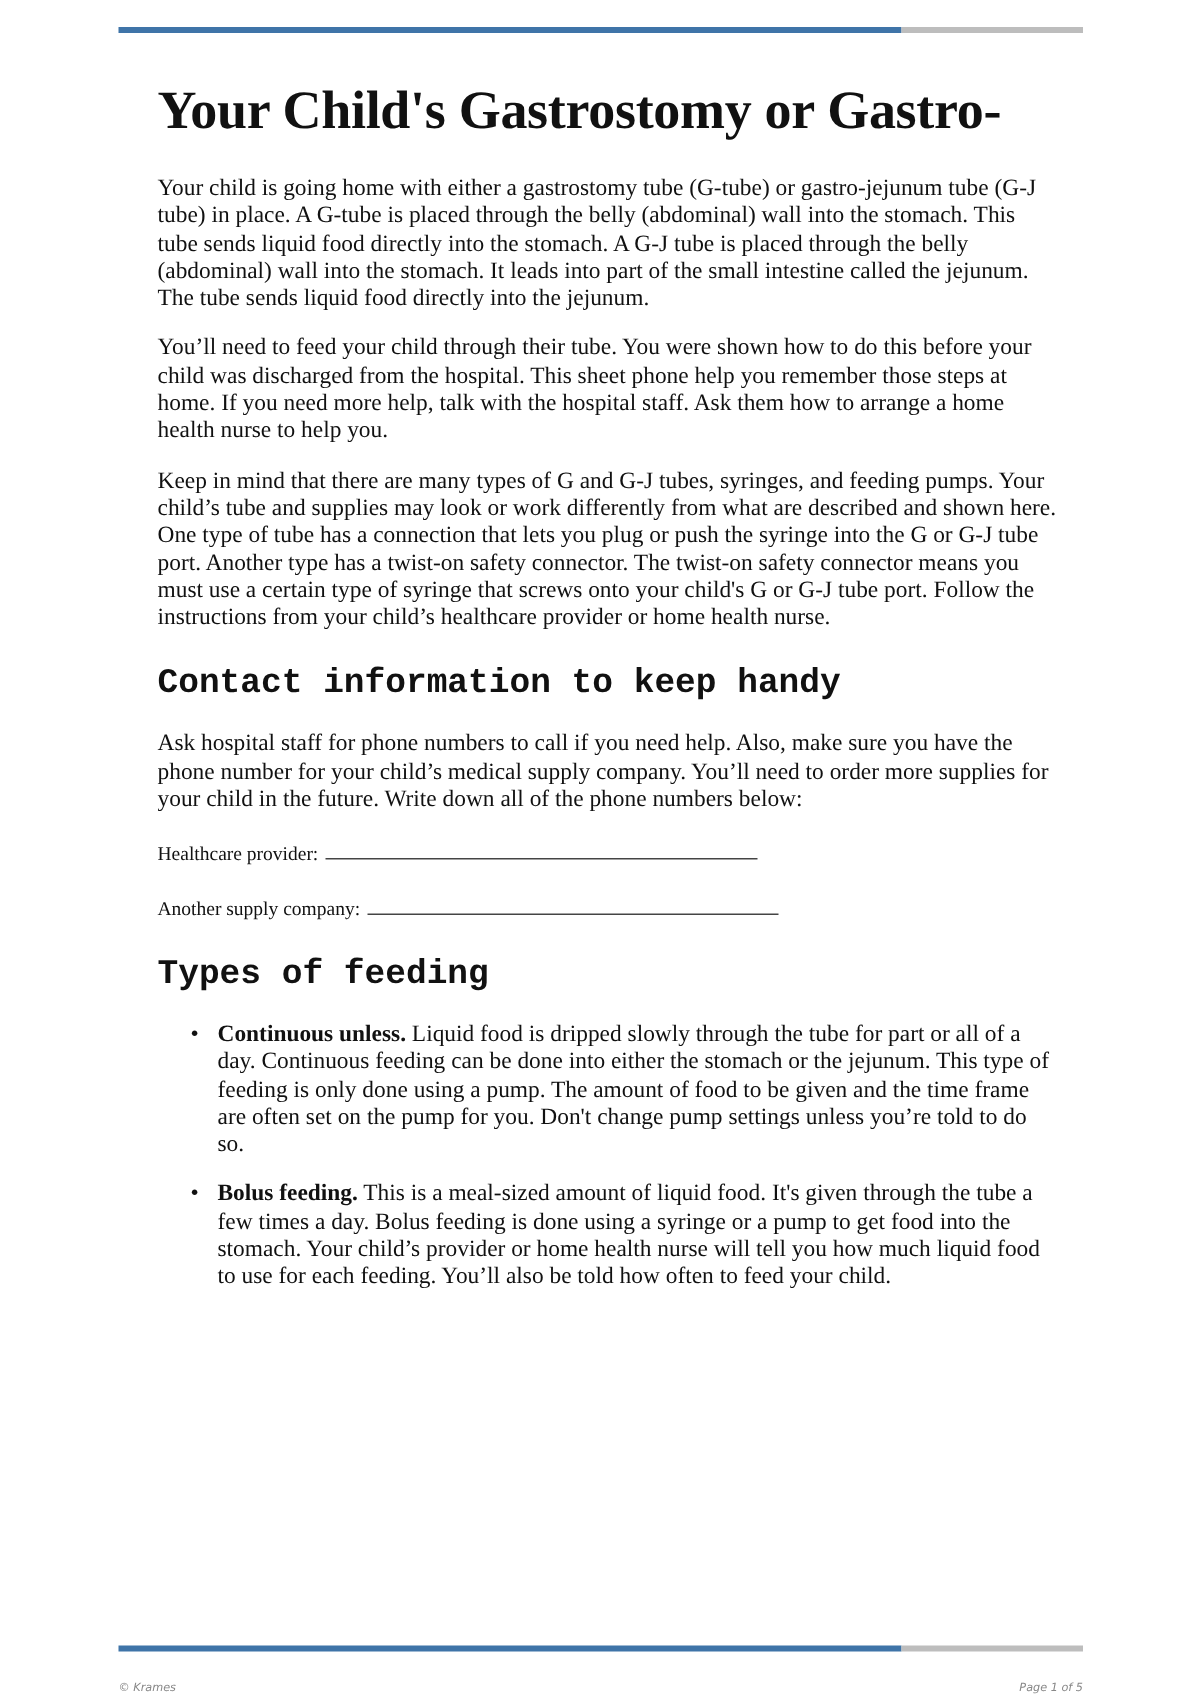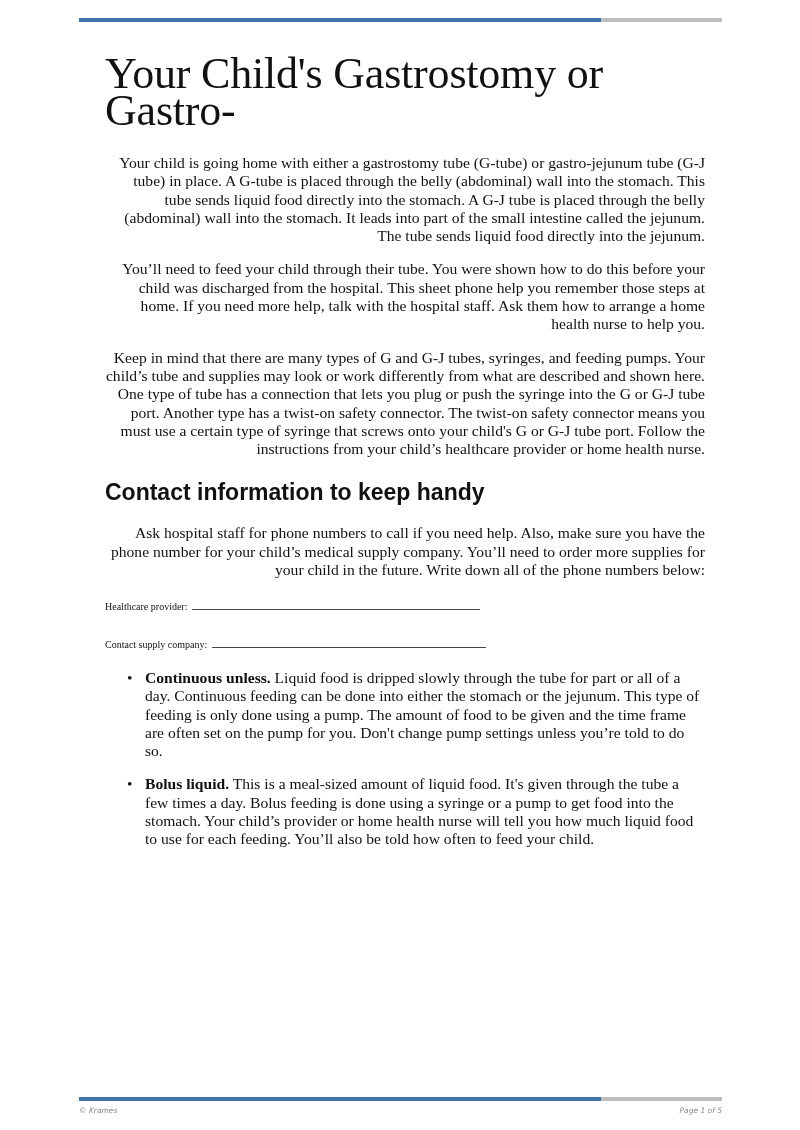--- a/index.html
+++ b/index.html
@@ -2,36 +2,36 @@
 <html><head>
 <meta charset="utf-8">
 <style>
   html, body { margin: 0; padding: 0; background: #ffffff; }
   body { width: 800px; height: 1130px; position: relative; overflow: hidden;
          font-family: "Liberation Serif", "DejaVu Serif", serif; color: #111; }
   .topbar { position: absolute; left: 79px; top: 18px; width: 643px; height: 4px; display: flex; }
   .topbar .seg-blue { width: 522px; height: 100%; background: #3f74a8; }
   .topbar .seg-grey { flex: 1; height: 100%; background: #bdbdbd; }
   .content { position: absolute; left: 105px; top: 55px; width: 600px; }
-  h1 { font-family: "Liberation Serif", serif; font-weight: normal; font-size: 44px;
+  h1 { font-family: "Liberation Serif", serif; font-weight: bold; font-size: 36px;
        line-height: 37px; margin: 0 0 25px 0; letter-spacing: -0.2px; color: #111; }
-  h2 { font-family: Liberation Sans, sans-serif; font-weight: bold; font-size: 23px;
+  h2 { font-family: Liberation Mono, monospace; font-weight: bold; font-size: 23px;
        line-height: 28px; margin: 20px 0 18px 0; color: #111; }
-  p { font-size: 15.6px; line-height: 18.3px; margin: 0 0 15px 0; text-align: right; }
-  .field { font-size: 10px; line-height: 18.3px; margin: 16px 0 15px 0; white-space: nowrap; }
+  p { font-size: 15.6px; line-height: 18.3px; margin: 0 0 15px 0; }
+  .field { font-size: 13px; line-height: 18.3px; margin: 16px 0 15px 0; white-space: nowrap; }
   .field .line { display: inline-block; border-bottom: 1px solid #444; height: 14px; vertical-align: baseline; margin-left: 5px; }
   ul { list-style: none; margin: 0; padding: 0; }
   ul li { position: relative; padding-left: 40px; font-size: 15.6px; line-height: 18.3px; margin: 0 0 15px 0; }
   ul li .bullet { position: absolute; left: 22px; top: 0; }
   .footer { position: absolute; left: 79px; top: 1097px; width: 643px; }
   .footer .bar { display: flex; height: 4px; }
   .footer .bar .seg-blue { width: 522px; background: #3f74a8; }
   .footer .bar .seg-grey { flex: 1; background: #bdbdbd; }
   .footer .meta { display: flex; justify-content: space-between; font-family: "DejaVu Sans", sans-serif;
-       font-style: italic; font-size: 7.5px; color: #888; margin-top: 5px; }
+       font-style: italic; font-size: 7.5px; color: #888; margin-top: 19px; }
 </style>
 </head>
 <body>
 
 <div class="topbar">
   <div class="seg-blue"></div>
   <div class="seg-grey"></div>
 </div>
 
 <div class="content">
@@ -43,32 +43,33 @@
   <p>You’ll need to feed your child through their tube. You were shown how to do this before your child was discharged from the hospital. This sheet phone help you remember those steps at home. If you need more help, talk with the hospital staff. Ask them how to arrange a home health nurse to help you.</p>
   <p>Keep in mind that there are many types of G and G-J tubes, syringes, and feeding pumps. Your child’s tube and supplies may look or work differently from what are described and shown here. One type of tube has a connection that lets you plug or push the syringe into the G or G-J tube port. Another type has a twist-on safety connector. The twist-on safety connector means you must use a certain type of syringe that screws onto your child's G or G-J tube port. Follow the instructions from your child’s healthcare provider or home health nurse.</p>
 
   <h2>Contact information to keep handy</h2>
   <p>Ask hospital staff for phone numbers to call if you need help. Also, make sure you have the phone number for your child’s medical supply company. You’ll need to order more supplies for your child in the future. Write down all of the phone numbers below:</p>
 
   <div class="field">
     <span>Healthcare provider:</span><span class="line" style="width:288px"></span>
   </div>
   <div class="field">
-    <span>Contact supply company:</span><span class="line" style="width:274px"></span>
+    <span>Another supply company:</span><span class="line" style="width:274px"></span>
   </div>
 
+  <h2>Types of feeding</h2>
 
   <ul>
     <li>
       <span class="bullet">•</span>
       <b>Continuous unless.</b><span> Liquid food is dripped slowly through the tube for part or all of a day. Continuous feeding can be done into either the stomach or the jejunum. This type of feeding is only done using a pump. The amount of food to be given and the time frame are often set on the pump for you. Don't change pump settings unless you’re told to do so.</span>
     </li>
     <li>
       <span class="bullet">•</span>
-      <b>Bolus liquid.</b><span> This is a meal-sized amount of liquid food. It's given through the tube a few times a day. Bolus feeding is done using a syringe or a pump to get food into the stomach. Your child’s provider or home health nurse will tell you how much liquid food to use for each feeding. You’ll also be told how often to feed your child.</span>
+      <b>Bolus feeding.</b><span> This is a meal-sized amount of liquid food. It's given through the tube a few times a day. Bolus feeding is done using a syringe or a pump to get food into the stomach. Your child’s provider or home health nurse will tell you how much liquid food to use for each feeding. You’ll also be told how often to feed your child.</span>
     </li>
   </ul>
 </div>
 
 <div class="footer">
   <div class="bar">
     <div class="seg-blue"></div>
     <div class="seg-grey"></div>
   </div>
   <div class="meta">

